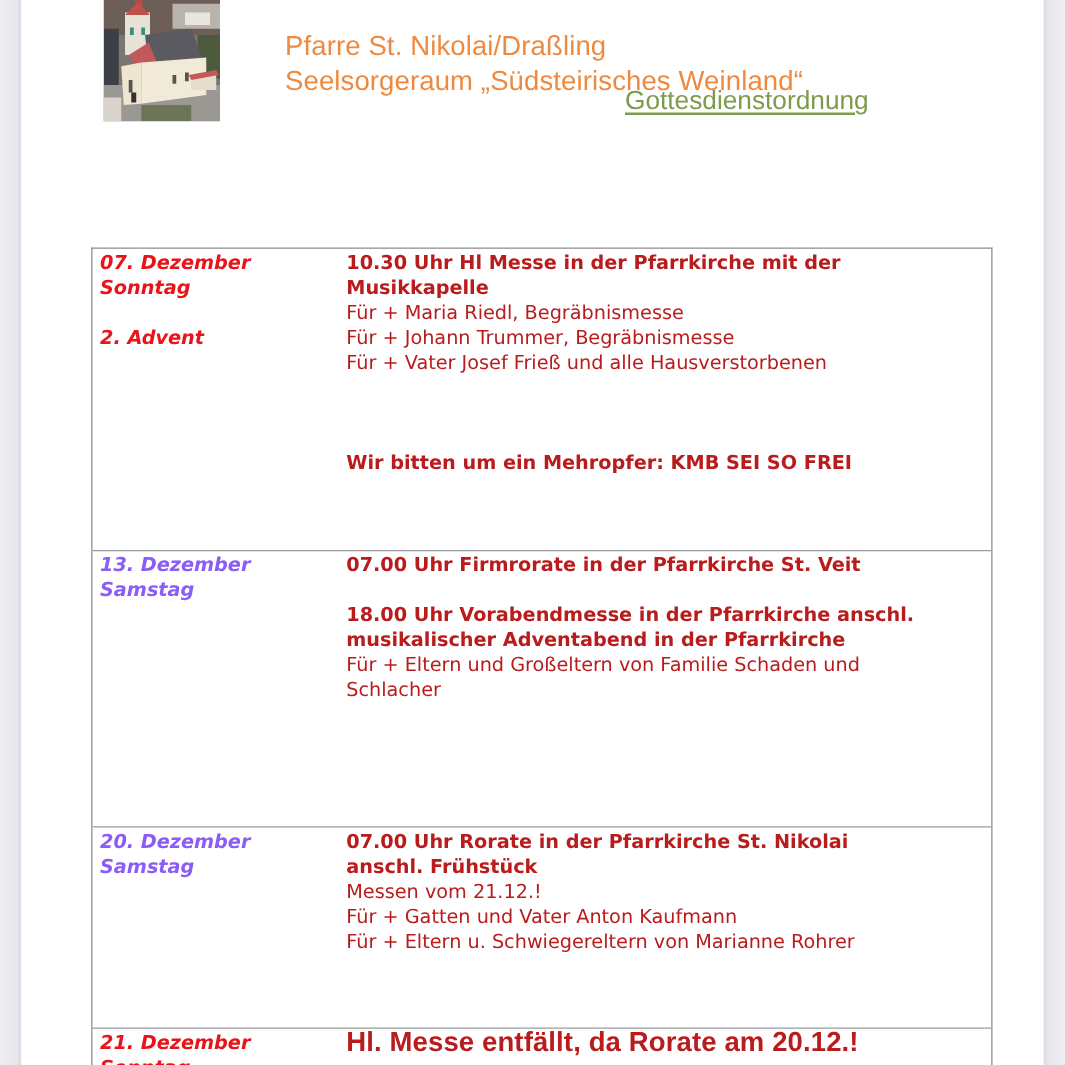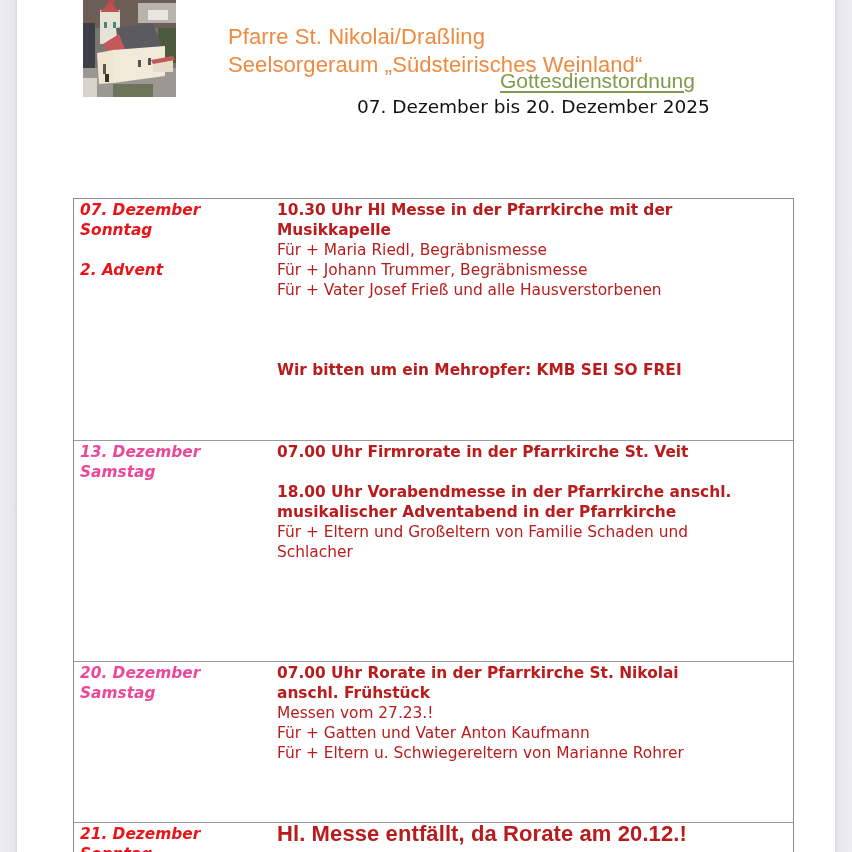--- a/index.html
+++ b/index.html
@@ -65,21 +65,21 @@
       position: relative;
       border-bottom: 1.5px solid #9c9c9c;
       box-sizing: border-box;
     }
     .row:last-child { border-bottom: none; }
     .col-date {
       position: absolute; left: 6px; top: 1px; width: 190px;
       font-size: 15.4px; font-weight: bold; line-height: 20px; font-style: italic;
     }
     .col-date.red { color: #e8141a; }
-    .col-date.black { color: #ec4899; }
+    .col-date.black { color: #8b5cf6; }
     .col-date .gap { height: 20px; }
     .col-desc {
       position: absolute; left: 203px; top: 1px; width: 510px;
       font-size: 15.4px; line-height: 20px; color: #b91c1c;
     }
     .col-desc .b { font-weight: bold; }
     .col-desc .gap { height: 20px; }
     .col-desc .condensed {
       font-family: "Liberation Sans", sans-serif;
       font-weight: bold;
@@ -124,21 +124,20 @@
       <rect x="70" y="62" width="20" height="12" fill="#e5dccb"></rect>
       <polygon points="68,62 90,58 92,62 70,66" fill="#c45a58"></polygon>
       <rect x="30" y="86" width="40" height="13" fill="#6c7558"></rect>
     </svg>
   </div>
 
   <div class="parish-line l1">Pfarre St. Nikolai/Draßling</div>
   <div class="parish-line l2">Seelsorgeraum „Südsteirisches Weinland“</div>
 
   <div class="doc-title">Gottesdienstordnung</div>
-  <div class="date-range">07. Dezember bis 20. Dezember 2025</div>
 
   <div class="schedule">
 
     <div class="row" style="height:242px">
       <div class="col-date red">
         <div>07. Dezember</div>
         <div>Sonntag</div>
         <div class="gap"></div>
         <div>2. Advent</div>
       </div>
@@ -171,21 +170,21 @@
     </div>
 
     <div class="row" style="height:161px">
       <div class="col-date black">
         <div>20. Dezember</div>
         <div>Samstag</div>
       </div>
       <div class="col-desc">
         <div class="b">07.00 Uhr Rorate in der Pfarrkirche St. Nikolai</div>
         <div class="b">anschl. Frühstück</div>
-        <div>Messen vom 27.23.!</div>
+        <div>Messen vom 21.12.!</div>
         <div>Für + Gatten und Vater Anton Kaufmann</div>
         <div>Für + Eltern u. Schwiegereltern von Marianne Rohrer</div>
       </div>
     </div>
 
     <div class="row" style="height:60px">
       <div class="col-date red">
         <div>21. Dezember</div>
         <div>Sonntag</div>
       </div>

